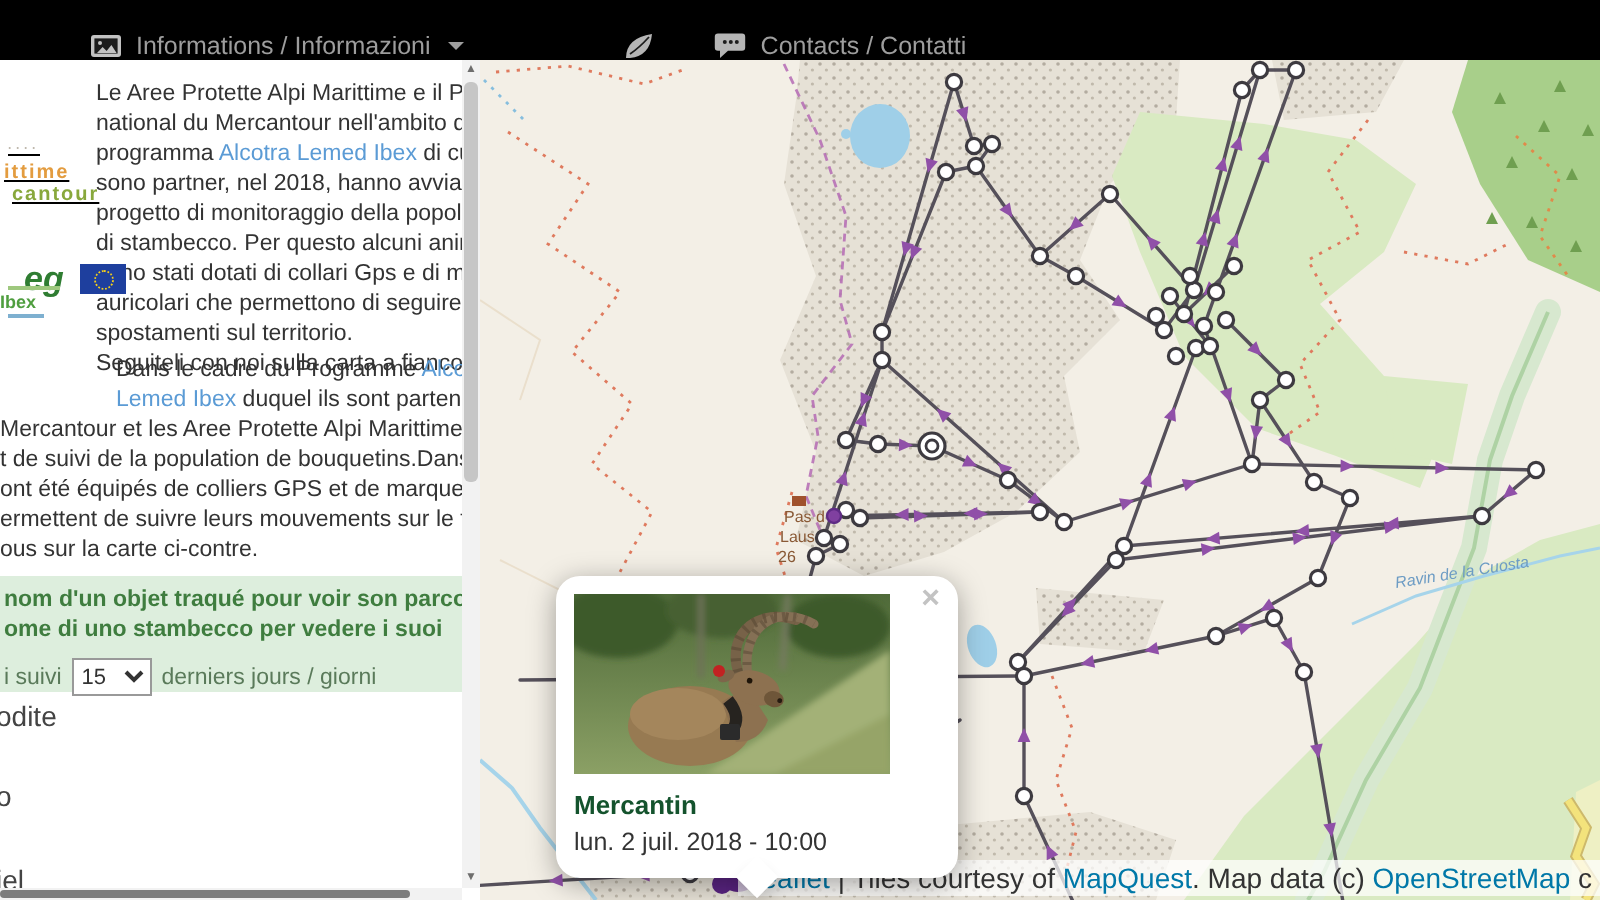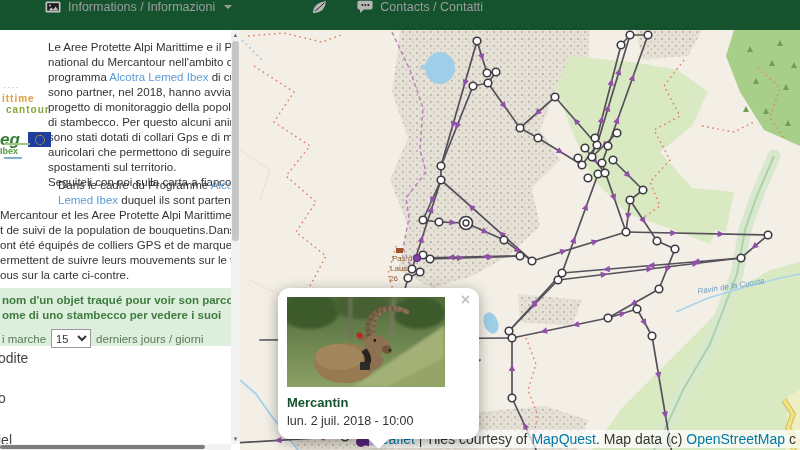--- a/index.html
+++ b/index.html
@@ -1,37 +1,37 @@
 <!DOCTYPE html>
 <html><head>
 <meta charset="utf-8">
 <style>
   html,body{margin:0;padding:0;background:#888;}
   .app{width:800px;height:450px;position:relative;overflow:hidden;background:#fff;
        font-family:"Liberation Sans",sans-serif;}
   
-  .navbar{position:absolute;top:0;left:0;width:800px;height:30px;background:#14532d;
-          display:flex;align-items:flex-start;}
+  .navbar{position:absolute;top:0;left:0;width:800px;height:30px;background:#000000;
+          display:flex;align-items:flex-end;}
   .nav-item{display:flex;align-items:center;gap:7px;color:#9d9d9d;font-size:12.5px;cursor:pointer;}
   .nav-item .caret{width:0;height:0;border-left:4px solid transparent;border-right:4px solid transparent;
           border-top:4px solid #9d9d9d;margin-left:2px;}
   
   .sidebar{position:absolute;top:30px;left:0;width:240px;height:420px;background:#fff;overflow:hidden;}
   .para{position:absolute;font-size:11.5px;line-height:15px;color:#333;}
   .para div{white-space:nowrap;}
   #para-it{left:48px;top:10px;}
   #para-fr{left:0;top:148px;}
   #para-fr div:nth-child(1),#para-fr div:nth-child(2){padding-left:58px;}
   .lnk{color:#5b9bd5;cursor:pointer;}
   .logo{position:absolute;pointer-events:none;}
-  #logo-parks{left:0;top:52px;font-weight:bold;font-size:10px;letter-spacing:1px;line-height:11px;}
+  #logo-parks{left:0;top:40px;font-weight:bold;font-size:10px;letter-spacing:1px;line-height:11px;text-decoration:underline;}
   #logo-parks .l1{color:#e39c3f;padding-left:2px;}
   #logo-parks .l2{color:#88a83c;padding-left:6px;}
   #logo-parks .dots{color:#b9b2a6;font-size:6px;letter-spacing:2px;padding-left:4px;}
-  #logo-interreg{left:0;top:100px;}
+  #logo-interreg{left:12px;top:100px;}
   #logo-interreg .eg{font-style:italic;font-weight:bold;font-size:17px;color:#2f7d32;display:inline-block;vertical-align:top;}
   #logo-interreg .flag{display:inline-block;width:23px;height:15px;background:#1e3f9e;margin-left:8px;margin-top:2px;position:relative;}
   #logo-interreg .flag i{position:absolute;left:7px;top:3px;width:8px;height:8px;border:1px dotted #f7d117;border-radius:50%;}
   #logo-ibex{left:0;top:112px;font-size:9px;font-weight:bold;color:#4f9e3f;line-height:9px;}
   #logo-ibex .spk{display:block;width:26px;height:2px;background:#9ec87e;margin:1px 0 2px 4px;}
   #logo-ibex .spk2{width:18px;background:#7eb0d0;}
   .green-box{position:absolute;left:0;top:258px;width:231px;height:58px;background:#ddeedd;
              font-size:11.5px;color:#3f7d3f;padding-top:5px;box-sizing:border-box;}
   .gb-b{font-weight:bold;white-space:nowrap;padding-left:2px;line-height:15px;}
   .gb-row{margin-top:6px;padding-left:2px;color:#5a7a5a;font-weight:normal;display:flex;align-items:center;gap:5px;}
@@ -130,21 +130,21 @@
         <div><span>t de suivi de la population de bouquetins.Dans ce cadre,</span></div>
         <div><span>ont été équipés de colliers GPS et de marques</span></div>
         <div><span>ermettent de suivre leurs mouvements sur le territoire.</span></div>
         <div><span>ous sur la carte ci-contre.</span></div>
       </div>
 
     <div class="green-box">
       <div class="gb-b">nom d'un objet traqué pour voir son parcours</div>
       <div class="gb-b">ome di uno stambecco per vedere i suoi</div>
       <div class="gb-row">
-        <span>i marche</span>
+        <span>i suivi</span>
         <select><option>15</option></select>
         <span>derniers jours / giorni</span>
       </div>
     </div>
 
     <div class="ibex-item" id="li0">odite</div>
     <div class="ibex-item" id="li1">o</div>
     <div class="ibex-item" id="li2">iel</div>
 
     <div class="vscroll">

